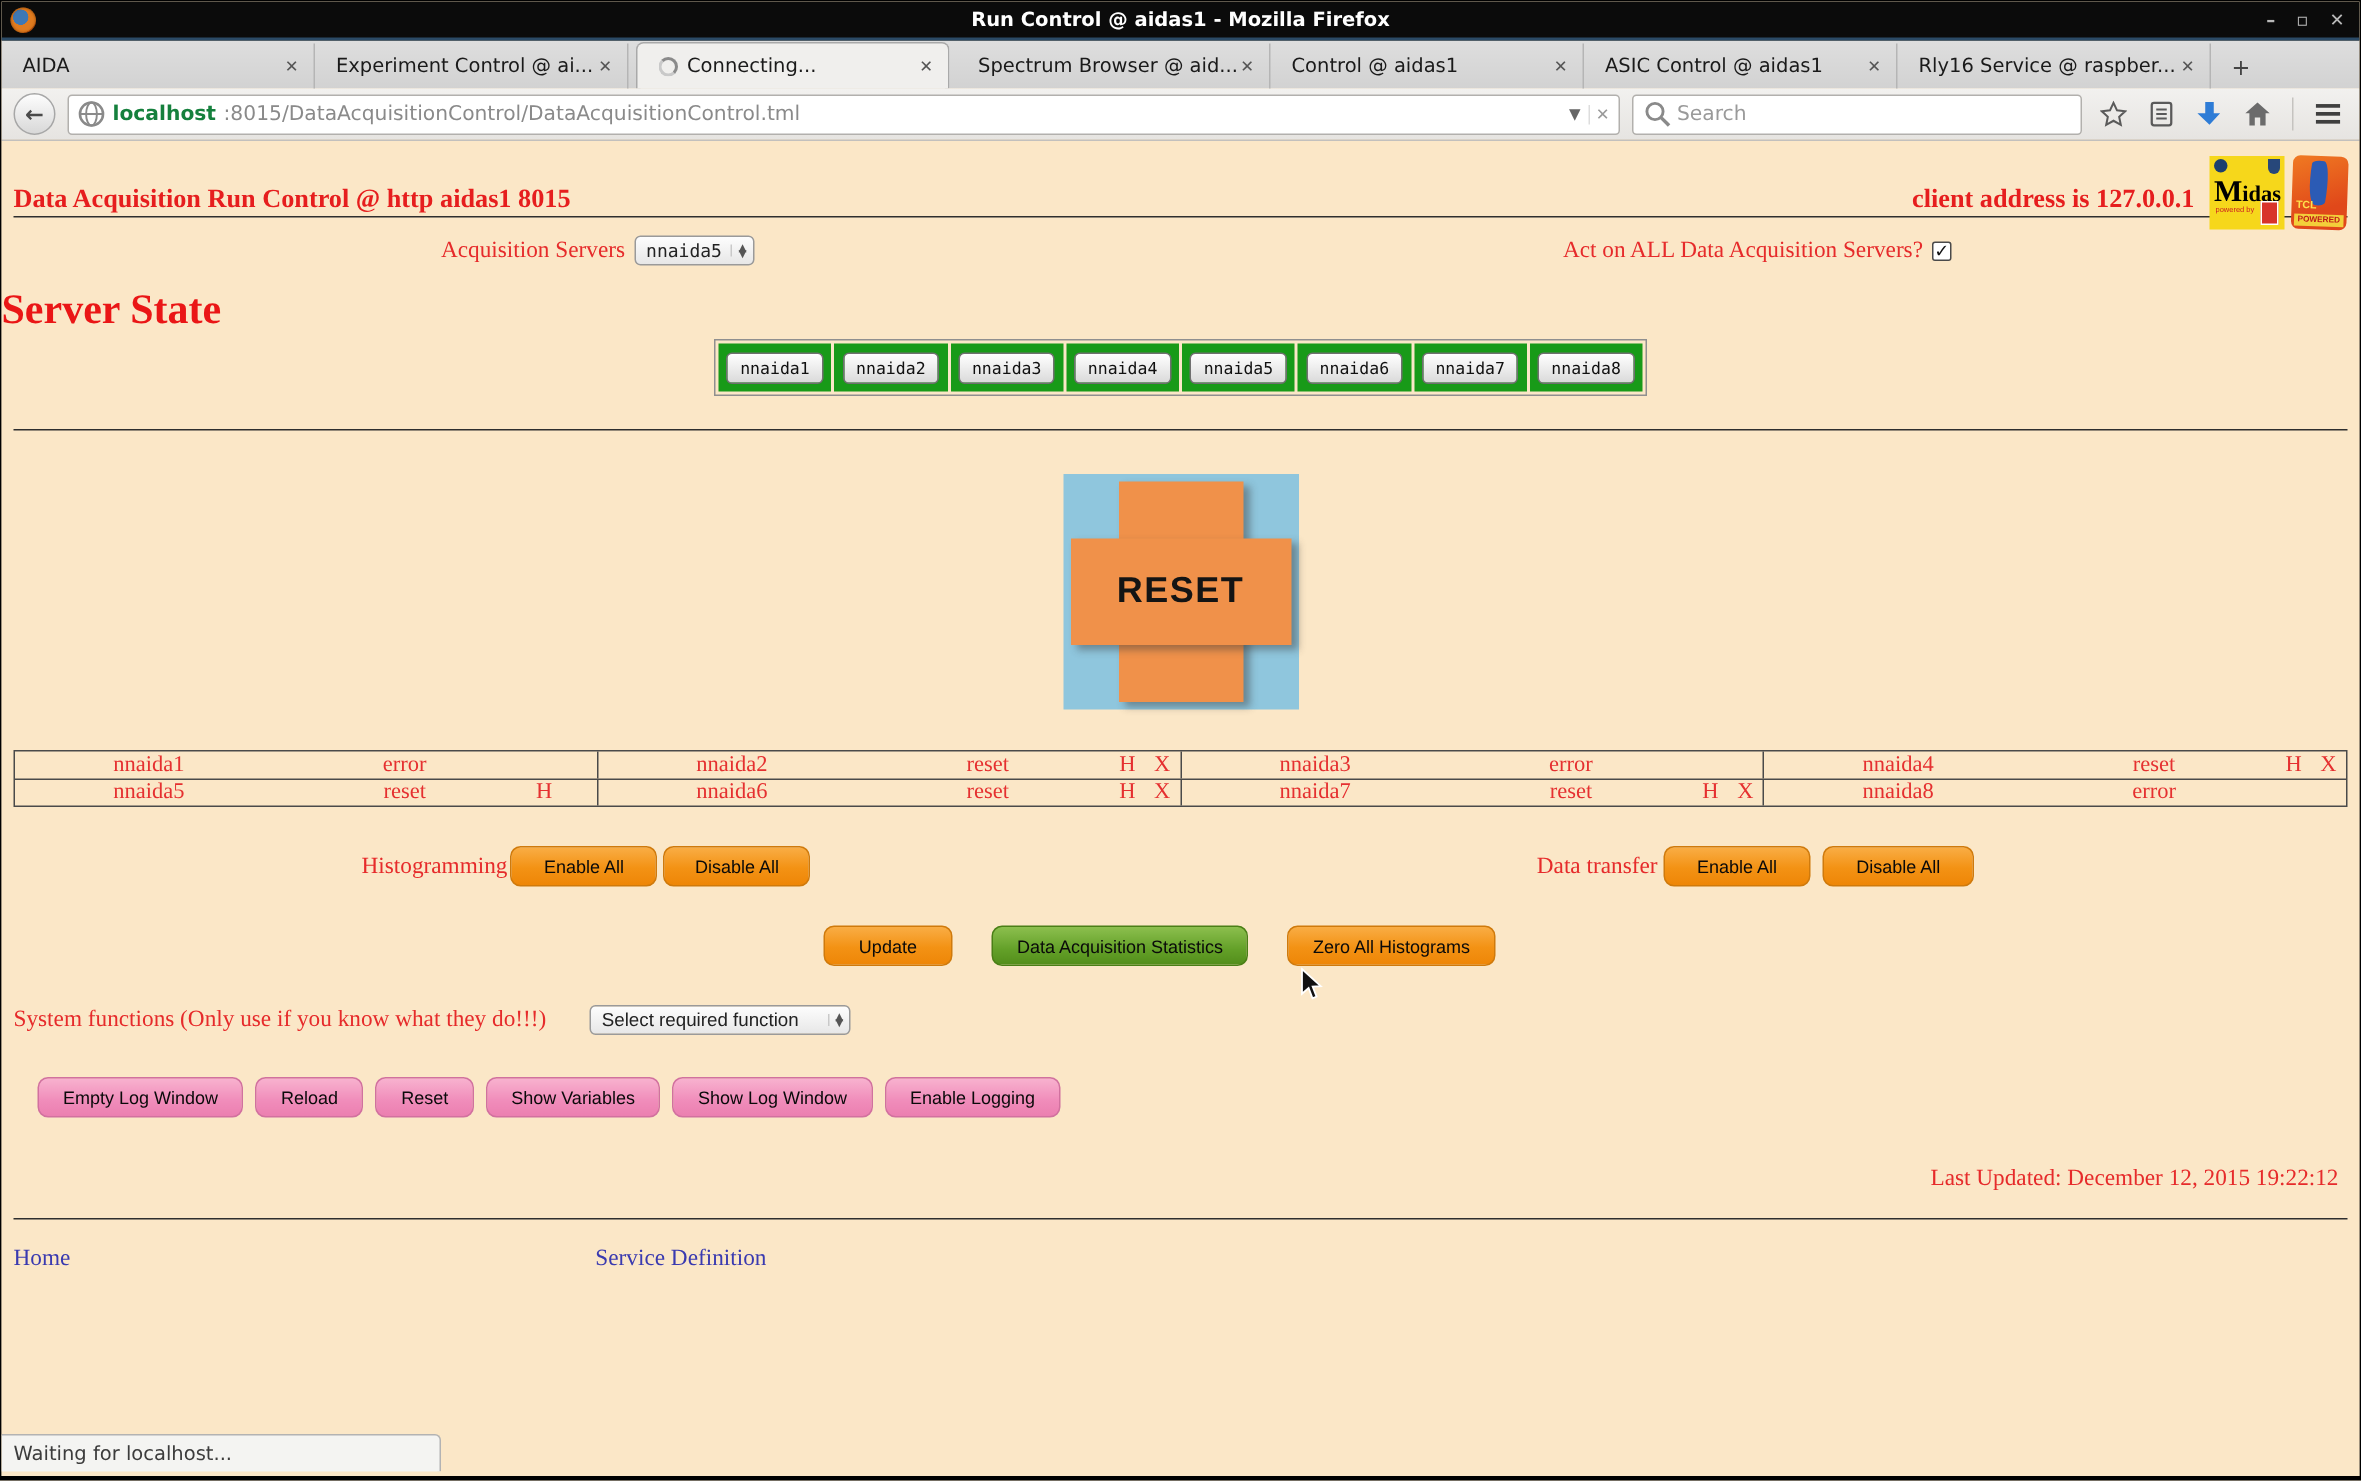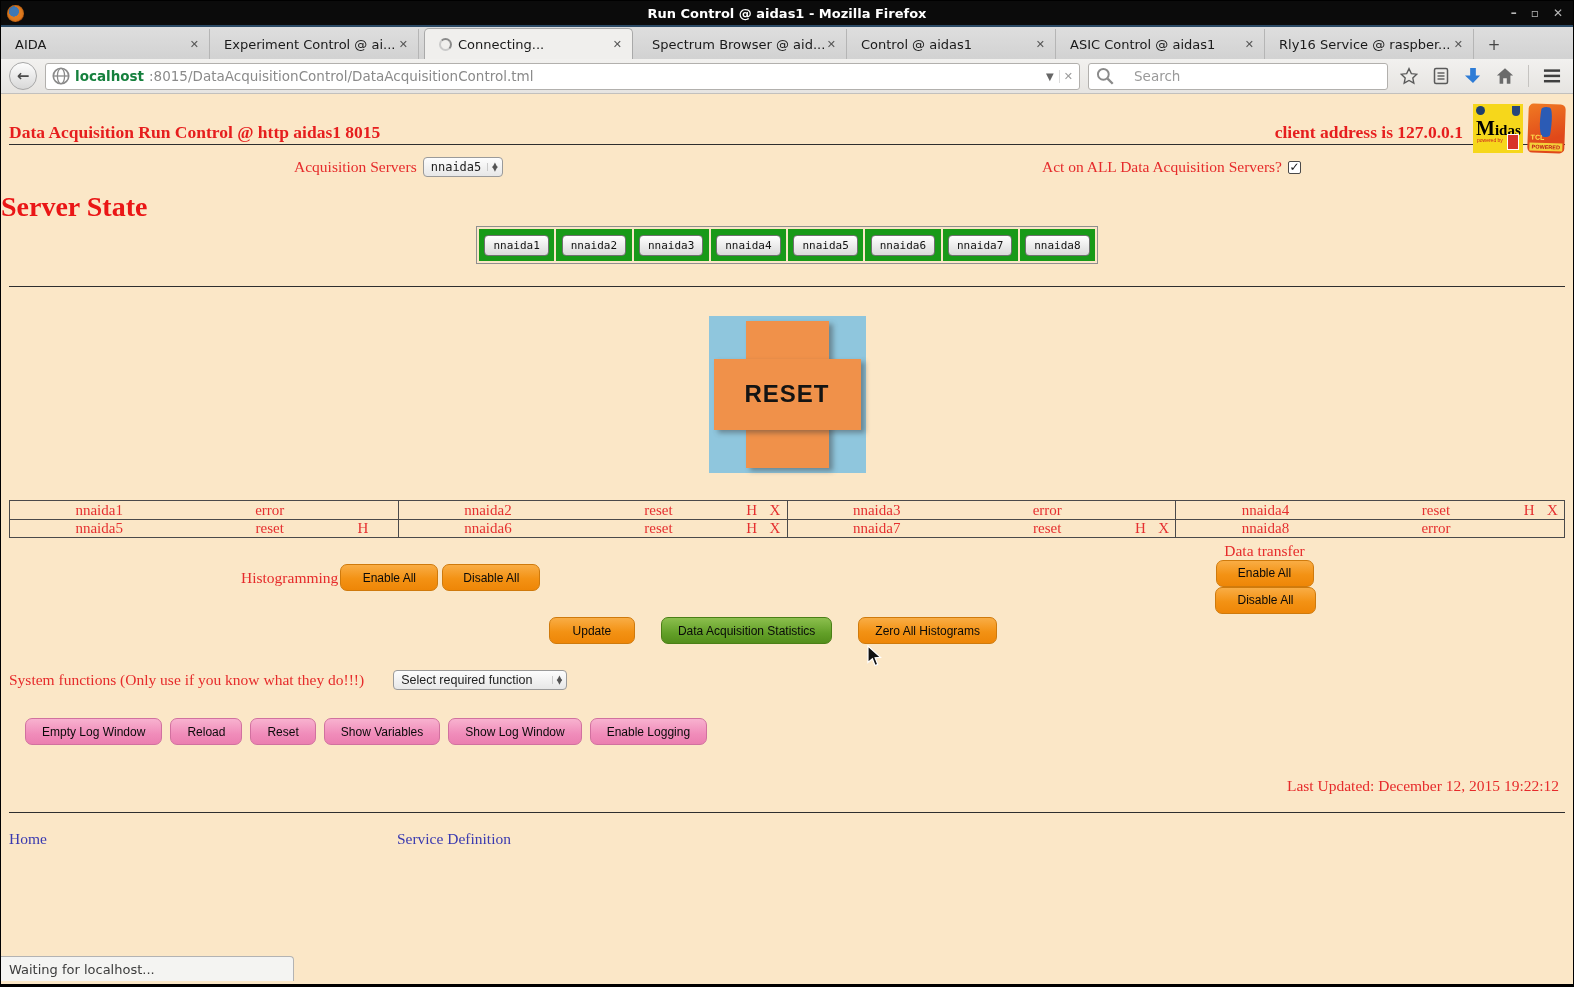--- a/index.html
+++ b/index.html
@@ -65,21 +65,21 @@
   .urlbar{
     flex:1;height:27px;background:#fff;border:1px solid #b2b0ad;border-radius:3px;
     display:flex;align-items:center;padding:0 6px;font-size:13.5px;gap:5px;
   }
   .url-host{color:#15803d;font-weight:bold;}
   .url-rest{color:#8a8a8a;flex:1;white-space:nowrap;overflow:hidden;}
   .url-caret{color:#666;font-size:10px;}
   .url-stop{color:#9a9a9a;font-size:11px;font-weight:bold;padding-left:4px;border-left:1px solid #ddd;}
   .searchbar{
     width:300px;height:27px;background:#fff;border:1px solid #b2b0ad;border-radius:3px;
-    display:flex;align-items:center;padding:0 7px;gap:20px;flex:none;
+    display:flex;align-items:center;padding:0 7px;gap:4px;flex:none;
   }
   .search-ph{color:#9a9a9a;font-size:13.5px;}
   .navicons{display:flex;align-items:center;gap:14px;padding:0 4px;flex:none;}
   .navicon{width:18px;height:18px;display:flex;align-items:center;justify-content:center;}
   .menu-sep{width:1px;height:22px;background:#c5c3c0;}
   
   .page{position:relative;height:892px;background:#fbe7c7;overflow:hidden;
         font-family:"Liberation Serif","DejaVu Serif",serif;}
   .hr{border-top:1px solid #2e2e2e;margin:0 8px;}
   .pg-header{display:flex;align-items:center;margin-top:26px;height:24px;}
@@ -157,21 +157,21 @@
     font-family:"Liberation Sans",sans-serif;font-size:12px;color:#0a0a0a;
     border-radius:7px;padding:0 16px;height:27px;display:inline-flex;align-items:center;justify-content:center;
     cursor:default;white-space:nowrap;
   }
   .btn-orange{background:linear-gradient(#f9ad45,#f39214 55%,#ee8607);border:1px solid #cf7a0c;}
   .btn-green{background:linear-gradient(#8cbf4e,#63a028 60%,#538e1b);border:1px solid #4a7f16;}
   .btn-pink{background:linear-gradient(#f8b2cf,#f08cba 60%,#eb7fb0);border:1px solid #d1719f;}
   .hist-row{display:flex;align-items:center;margin-top:26px;height:27px;padding-left:240px;}
   .hist-row .red-label{margin-right:2px;}
   .hist-row .btn{margin-right:4px;min-width:98px;}
-  .dt-group{display:flex;align-items:center;margin-left:auto;margin-right:253px;flex-direction:column;}
+  .dt-group{display:flex;align-items:center;margin-left:auto;margin-right:253px;}
   .actions-row{display:flex;justify-content:center;gap:26px;margin-top:26px;height:27px;transform:translateX(-14px);}
   .actions-row .btn{min-width:86px;}
   
   .sys-row{display:flex;align-items:center;margin-top:26px;height:20px;padding-left:8px;gap:29px;}
   .sys-select{font-family:"Liberation Sans",sans-serif;font-size:12.5px;width:174px;justify-content:space-between;display:inline-flex;}
   
   .log-row{display:flex;gap:8px;margin-top:28px;padding-left:24px;height:27px;}
   .last-updated{color:#e62b2b;font-size:15.5px;text-align:right;padding-right:14px;margin-top:32px;height:18px;}
   .hr3{margin-top:17px;}
   .footer-links{display:flex;margin-top:17px;padding-left:8px;font-size:15.5px;}

